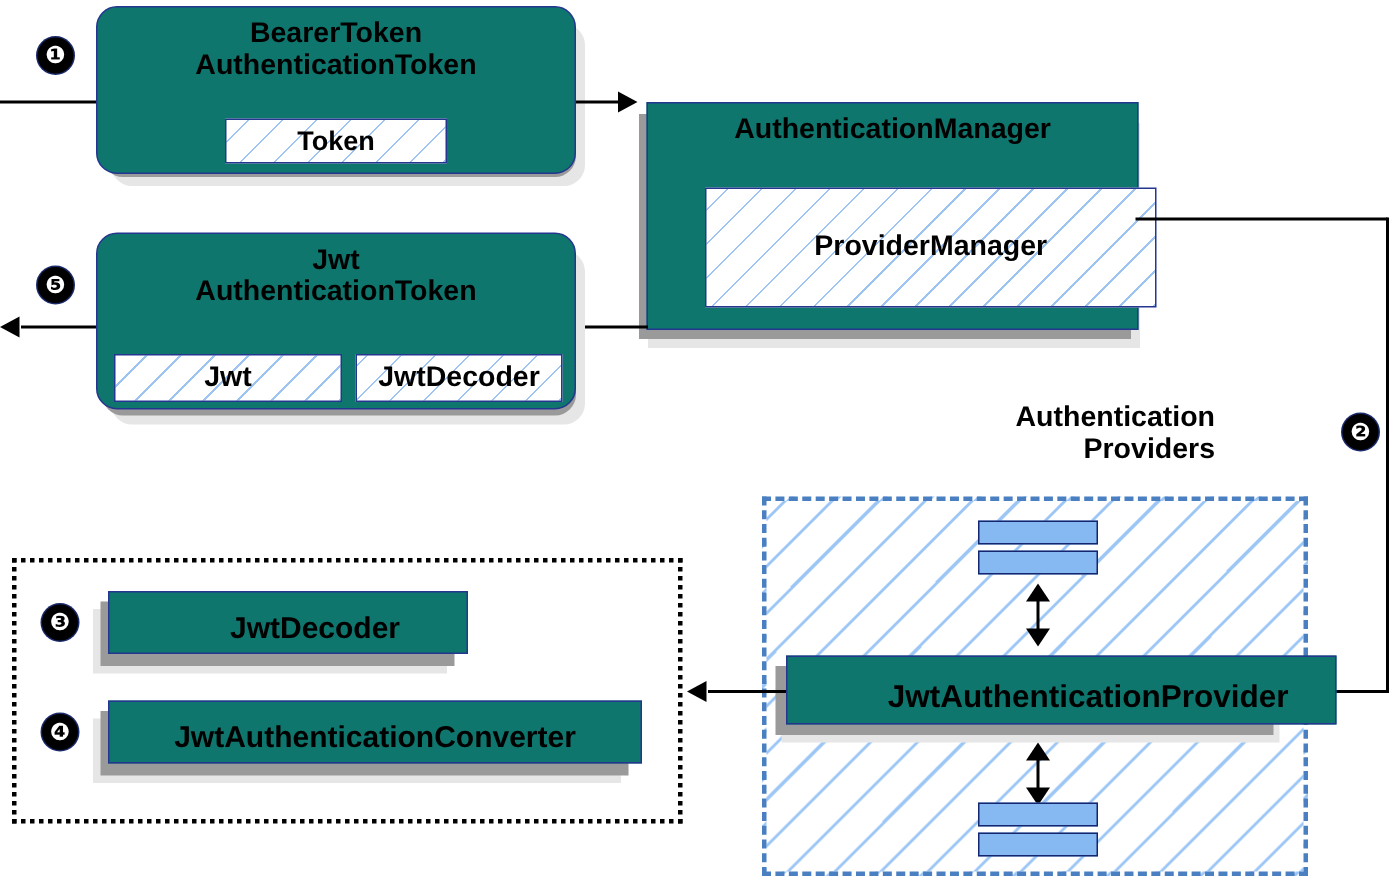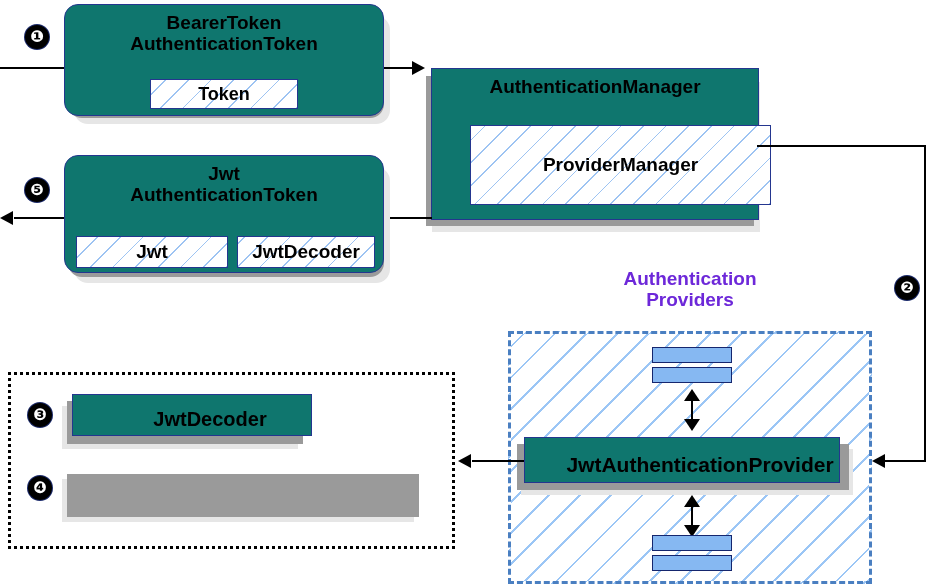--- a/index.html
+++ b/index.html
@@ -130,22 +130,22 @@
   }
   .arrow-down {
     border-left: 8px solid transparent;
     border-right: 8px solid transparent;
     border-top: 12px solid #000;
   }
 
   .caption {
     position: absolute;
     font-weight: bold;
-    color: #6d28d9;
-    text-align: center;
+    color: #000000;
+    text-align: right;
     line-height: 1.12;
   }
 
   .node-title {
     width: 100%;
     line-height: 1.1;
     white-space: pre-line;
   }
 </style>
 </head>
@@ -212,21 +212,21 @@
 
   <div class="mini-bar" style="left:652px; top:347px; width:80px; height:16px;"></div>
   <div class="mini-bar" style="left:652px; top:367px; width:80px; height:16px;"></div>
 
   <div class="arrow arrow-up" style="left:684px; top:389px;"></div>
   <div class="line-v" style="left:691px; top:392px; height:29px;"></div>
   <div class="arrow arrow-down" style="left:684px; top:419px;"></div>
 
   <div class="shadow-light" style="left:521px; top:449px; width:332px; height:46px;"></div>
   <div class="shadow-dark" style="left:517px; top:444px; width:332px; height:46px;"></div>
-  <div class="node" style="left:524px; top:437px; width:316px; height:46px; font-size:21px; justify-content:center;padding-left:36px;">
+  <div class="node" style="left:524px; top:437px; width:367px; height:46px; font-size:21px; justify-content:center;padding-left:36px;">
     <div class="node-title" style="margin-top:10px;">JwtAuthenticationProvider</div>
   </div>
 
   <div class="arrow arrow-up" style="left:684px; top:495px;"></div>
   <div class="line-v" style="left:691px; top:498px; height:29px;"></div>
   <div class="arrow arrow-down" style="left:684px; top:525px;"></div>
 
   <div class="mini-bar" style="left:652px; top:535px; width:80px; height:16px;"></div>
   <div class="mini-bar" style="left:652px; top:555px; width:80px; height:16px;"></div>
 
@@ -238,14 +238,17 @@
   <div class="badge" style="left:28px; top:403px;">❸</div>
   <div class="shadow-light" style="left:62px; top:406px; width:236px; height:43px;"></div>
   <div class="shadow-dark" style="left:67px; top:401px; width:236px; height:43px;"></div>
   <div class="node" style="left:72px; top:394px; width:240px; height:42px; font-size:20px; justify-content:center;padding-left:36px;">
     <div class="node-title" style="margin-top:8px;">JwtDecoder</div>
   </div>
 
   <div class="badge" style="left:28px; top:476px;">❹</div>
   <div class="shadow-light" style="left:62px; top:479px; width:352px; height:43px;"></div>
   <div class="shadow-dark" style="left:67px; top:474px; width:352px; height:43px;"></div>
+  <div class="node" style="left:72px; top:467px; width:356px; height:42px; font-size:20px; justify-content:center;">
+    <div class="node-title" style="margin-top:8px;">JwtAuthenticationConverter</div>
+  </div>
 
 </div>
 
 </body></html>

